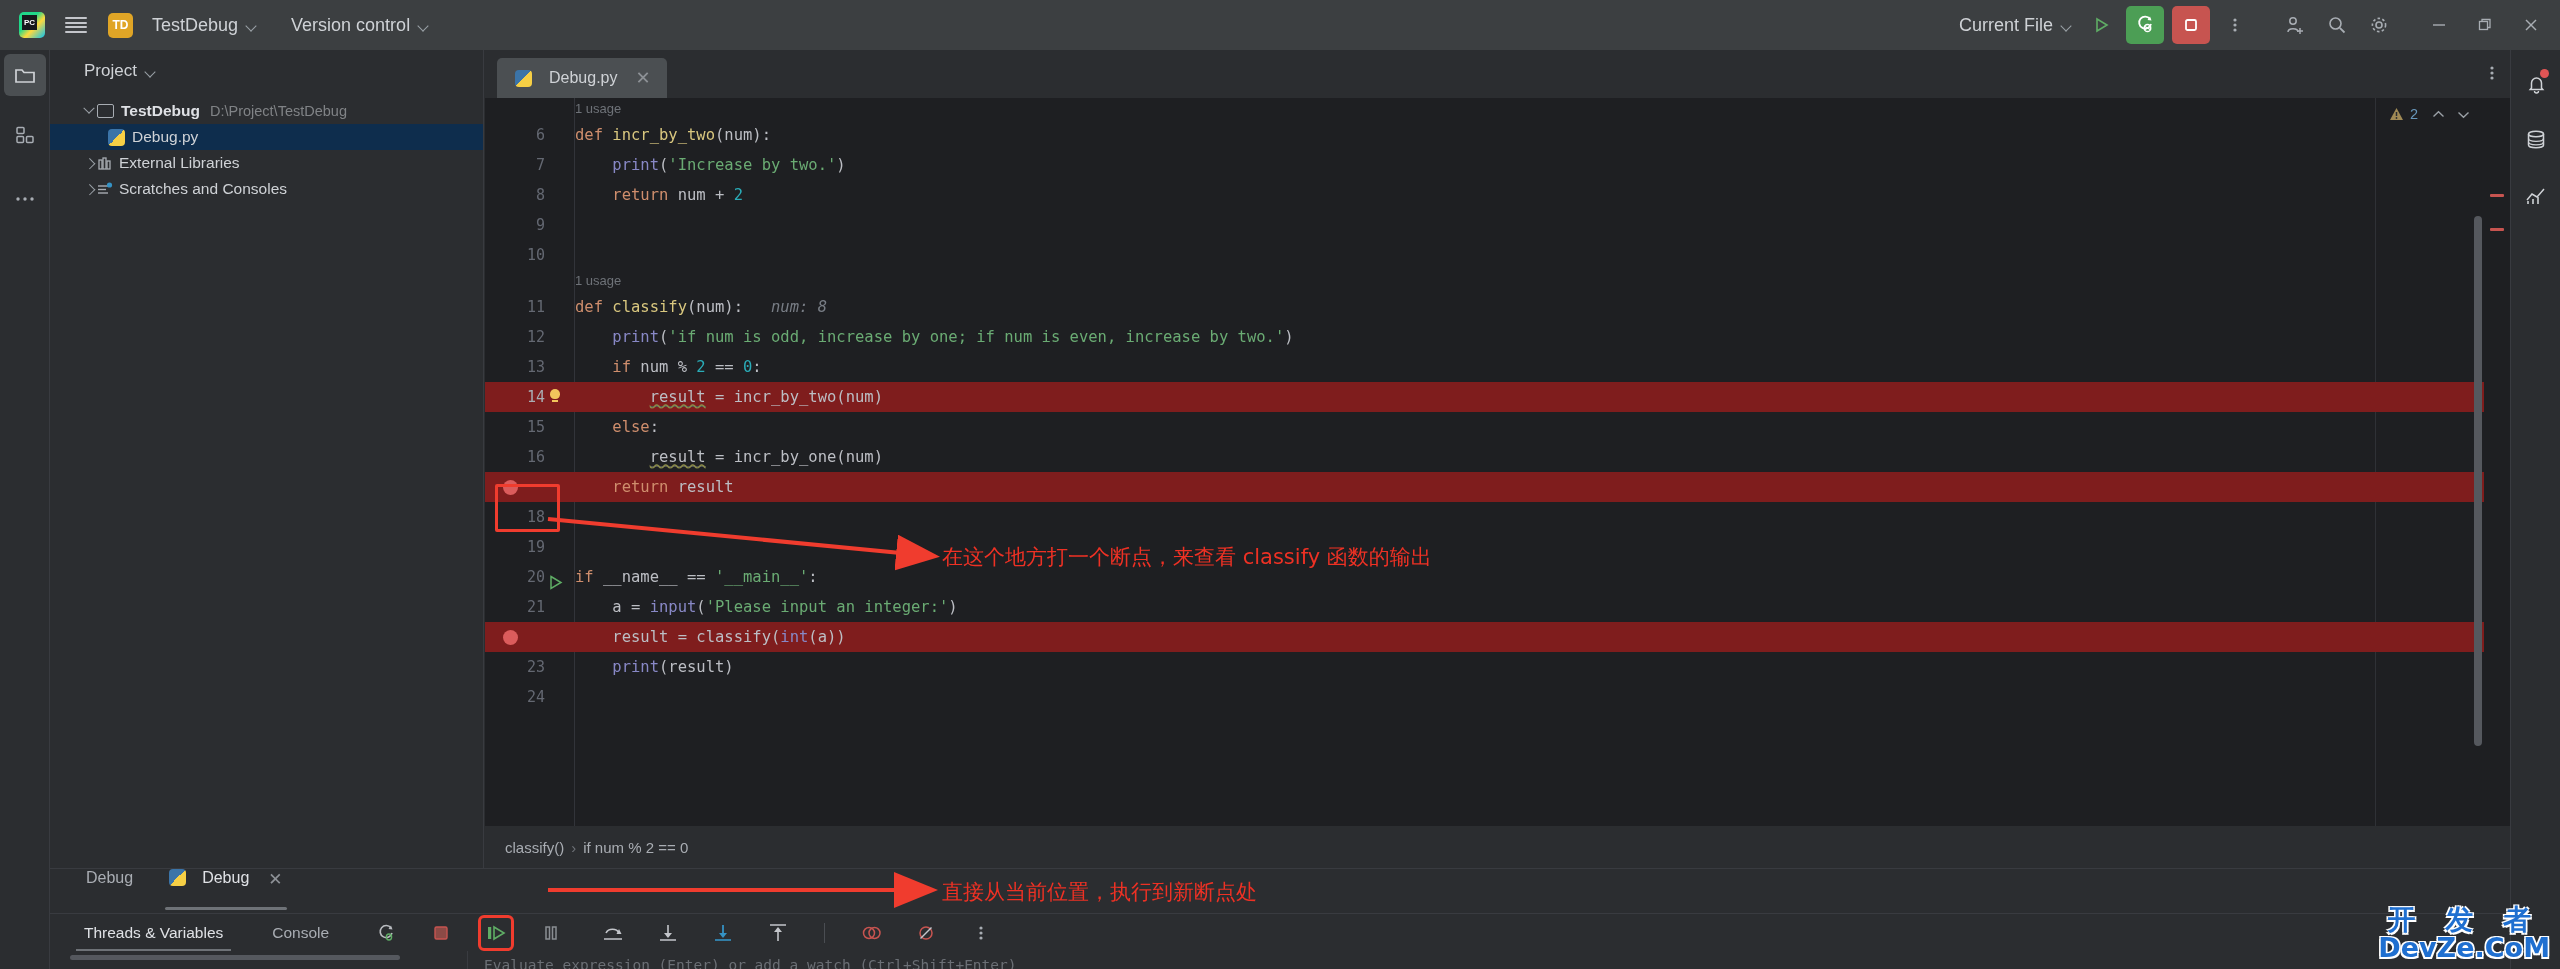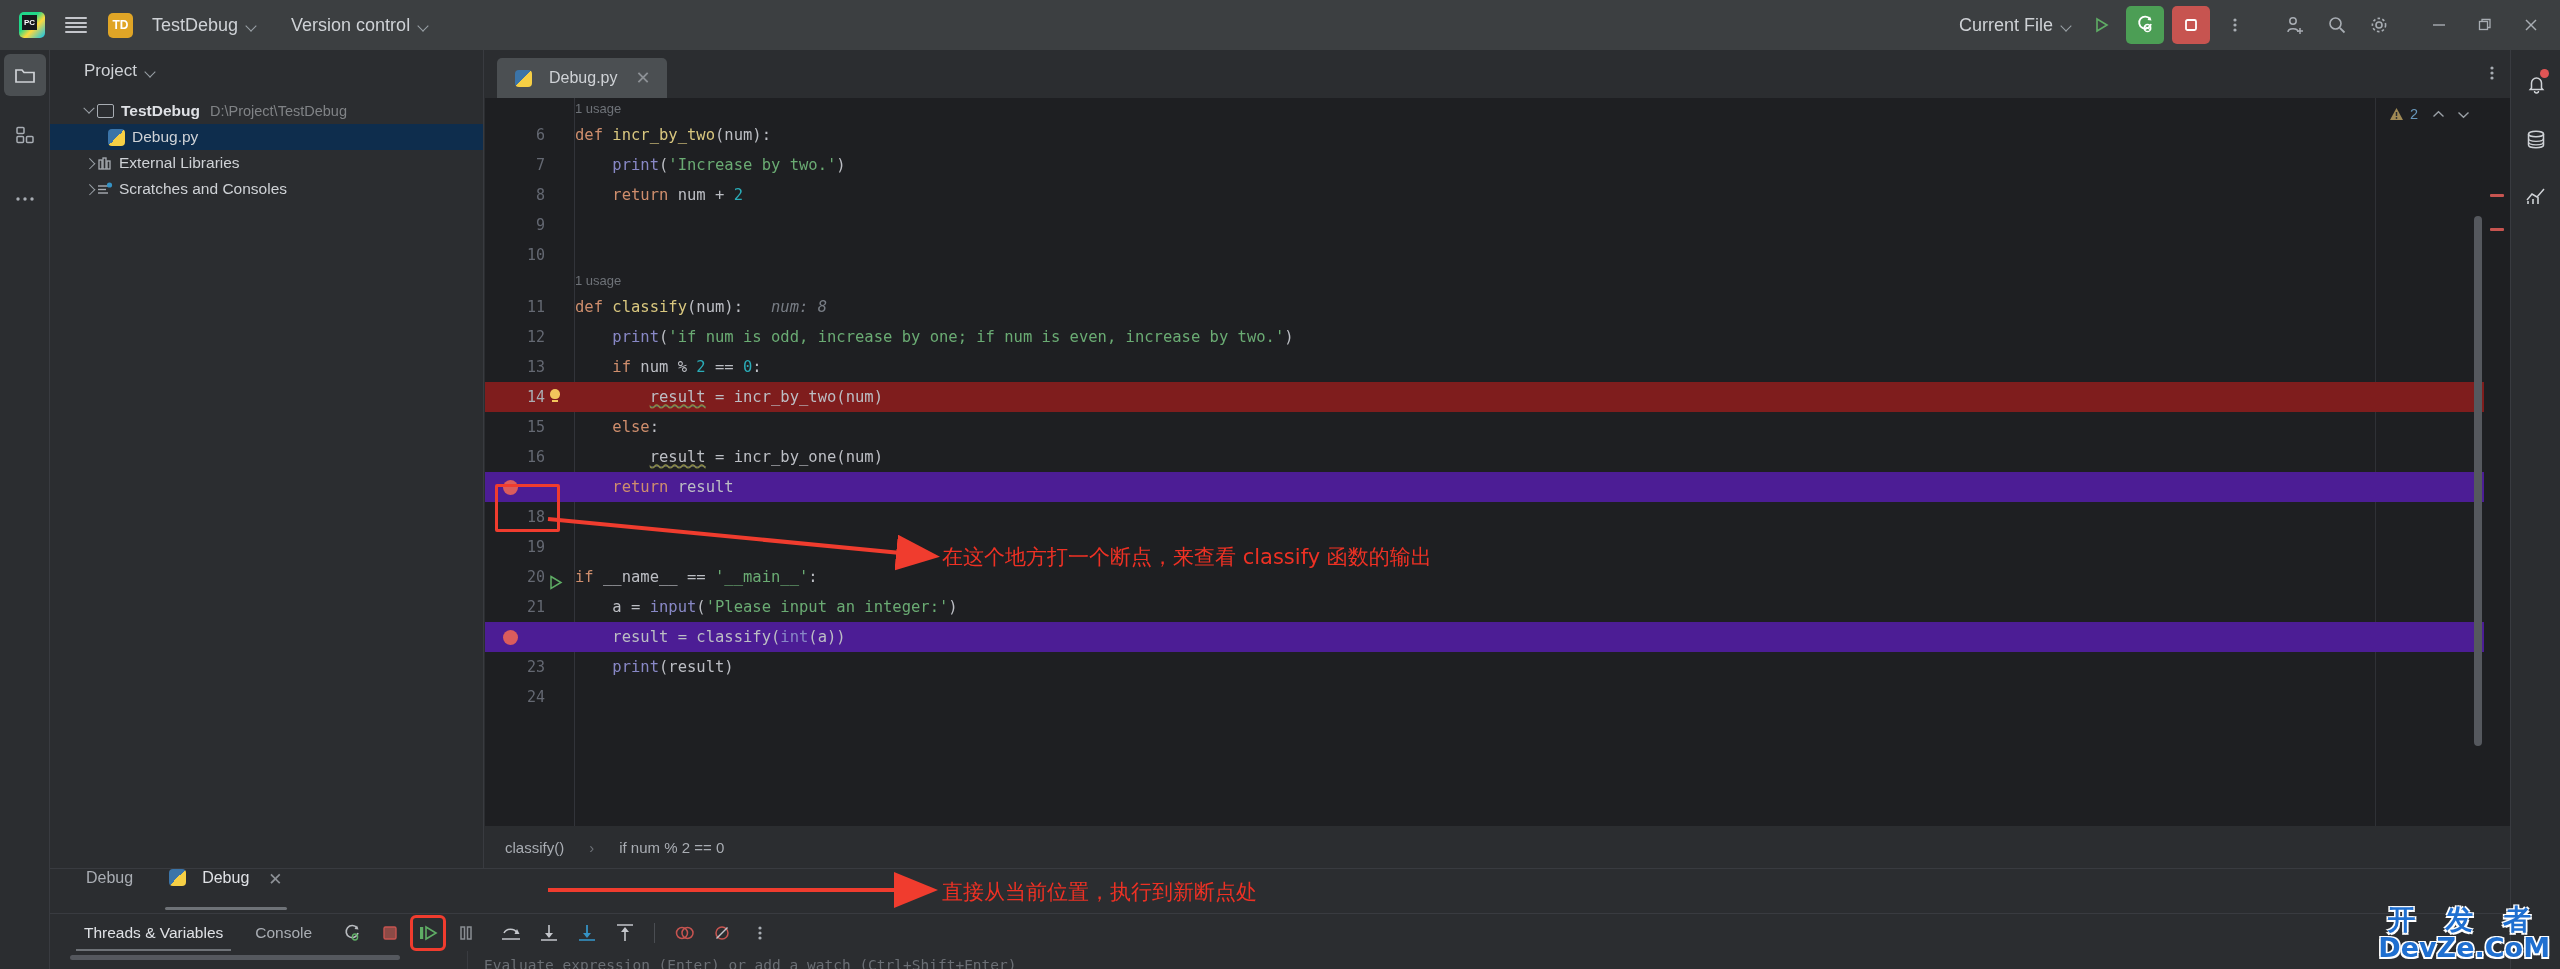--- a/index.html
+++ b/index.html
@@ -118,21 +118,21 @@
     position: absolute; left: 0; top: 0; width: 90px; bottom: 0;
     background: #1e1f22;
   }
   .code-lines {
     position: absolute; left: 0; top: 0; right: 0; bottom: 0;
     font-family: "DejaVu Sans Mono", "Liberation Mono", monospace;
     font-size: 15.5px;
   }
   .ln-row { position: relative; height: 30px; line-height: 30px; white-space: pre; }
   .ln-row.hl { background: #7f1d1d; }
-  .ln-row.bp { background: #4c1d95; }
+  .ln-row.bp { background: #7f1d1d; }
   .ln-num {
     position: absolute; left: 0; width: 60px; text-align: right;
     color: #646872; font-size: 15px; font-family: "DejaVu Sans Mono", monospace;
   }
   .ln-num.cur { color: #a9adb3; }
   .ln-code { position: absolute; left: 90px; right: 0; }
   .usage-row { height: 22px; line-height: 22px; position: relative; }
   .usage-txt {
     position: absolute; left: 90px; color: #6e7278;
     font-family: "Liberation Sans", sans-serif; font-size: 13px;
@@ -174,21 +174,21 @@
     background: #55585e; border-radius: 4px;
   }
   .warn-chip {
     position: absolute; right: 40px; top: 8px; display:flex; align-items:center; gap:6px;
     font-size: 14.5px; color: #6897bb;
   }
 
   .breadcrumbs {
     position: absolute; left: 0; right: 0; bottom: 0; height: 42px;
     background: #2b2d30; display:flex; align-items:center; padding-left: 20px;
-    font-size: 15px; color: #a9adb3; gap: 25px;
+    font-size: 15px; color: #a9adb3; gap: 7px;
   }
   .bc-sep { color: #6e7278; }
 
   
   .rightbar {
     position: absolute; right: 0; top: 50px; width: 50px; bottom: 0;
     background: #2b2d30; border-left: 1px solid #393b40;
   }
   .rb-item { width: 50px; height: 56px; display:flex; align-items:center; justify-content:center; position: relative; }
   .rb-dot { position:absolute; right: 12px; top: 13px; width: 9px; height: 9px; border-radius:50%; background:#e05555; }
@@ -202,21 +202,21 @@
   .dbg-tab {
     font-size: 16px; color: #a9adb3; padding: 0 18px; height: 44px;
     display: flex; gap: 9px; position: relative;
   }
   .dbg-tab.active { color: #dfe1e5; }
   .dbg-tab.active:after {
     content:""; position:absolute; left: 14px; right: 14px; bottom: 3px; height: 3px;
     background: #6e7277; border-radius: 2px;
   }
   .dbg-toolbar {
-    height: 38px; display:flex; align-items:center; padding-left: 18px; gap: 0;
+    height: 38px; display:flex; align-items:center; padding-left: 18px; gap: 17px;
     border-top: 1px solid #393b40;
   }
   .dbg-subtab { font-size: 15.5px; color: #a9adb3; padding: 0 16px; height: 38px; display:flex; align-items:center; position:relative; }
   .dbg-subtab.active { color: #dfe1e5; }
   .dbg-subtab.active:after {
     content:""; position:absolute; left: 8px; right: 8px; bottom: 1px; height: 2px; background:#6e7277;
   }
   .dbg-btn { width: 32px; height: 32px; display:flex; align-items:center; justify-content:center; border-radius:4px; margin: 0 3px; }
   .dbg-btn.boxed { outline: 3px solid #f03c2e; outline-offset: -1px; }
   .dbg-div { width:1px; height: 20px; background: #4a4d52; margin: 0 10px; }

